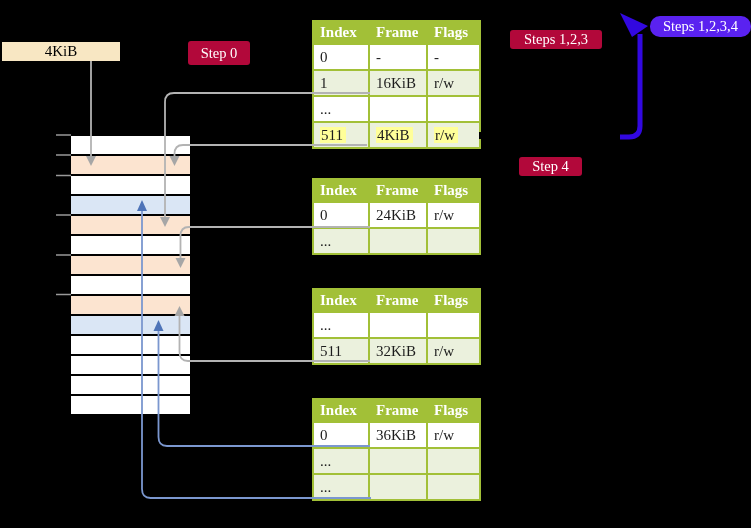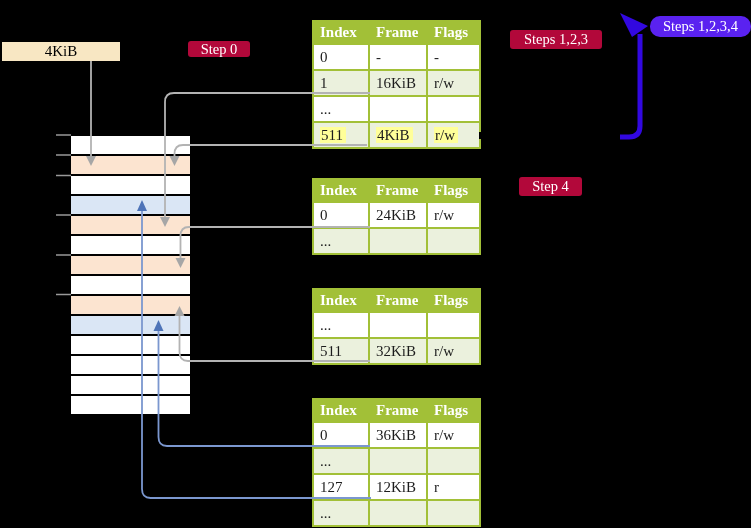--- a/index.html
+++ b/index.html
@@ -9,24 +9,24 @@
   
   .label-box{position:absolute;left:2px;top:42px;width:118px;height:19px;
              background:#f8e7c3;color:#000;font-size:15px;
              display:flex;align-items:center;justify-content:center;}
 
   
   .badge{position:absolute;display:flex;align-items:center;justify-content:center;
          color:#fff;font-size:14.5px;border-radius:3px;white-space:nowrap;}
   .badge.red{background:#b2083a;}
   .badge.blue{background:#5a22f0;border-radius:10px;}
-  #badge-step0{left:188px;top:41px;width:62px;height:16px;}
+  #badge-step0{left:188px;top:41px;width:62px;height:24px;}
   #badge-steps123{left:510px;top:30px;width:92px;height:19px;}
   #badge-steps1234{left:650px;top:16px;width:101px;height:21px;}
-  #badge-step4{left:519px;top:157px;width:63px;height:19px;margin-top:20px;}
+  #badge-step4{left:519px;top:157px;width:63px;height:19px;}
 
   
   .stack{position:absolute;left:71px;top:134px;width:119px;}
   .stack .frow{height:18px;margin-top:2px;}
   .c-white{background:#ffffff;}
   .c-peach{background:#fce4d0;}
   .c-blue{background:#dae6f5;}
 
   
   table.pt{position:absolute;left:312px;border-collapse:collapse;table-layout:fixed;
@@ -178,25 +178,20 @@
       <tr>
         <td><span>0</span></td>
         <td><span>36KiB</span></td>
         <td><span>r/w</span></td>
       </tr>
       <tr class="alt">
         <td><span>...</span></td>
         <td><span></span></td>
         <td><span></span></td>
       </tr>
-      <tr>
-        <td><span>127</span></td>
-        <td><span>12KiB</span></td>
-        <td><span>r</span></td>
-      </tr>
       <tr class="alt">
         <td><span>...</span></td>
         <td><span></span></td>
         <td><span></span></td>
       </tr>
     </tbody>
   </table>
 
   <svg class="overlay" width="751" height="528" viewBox="0 0 751 528">
 

